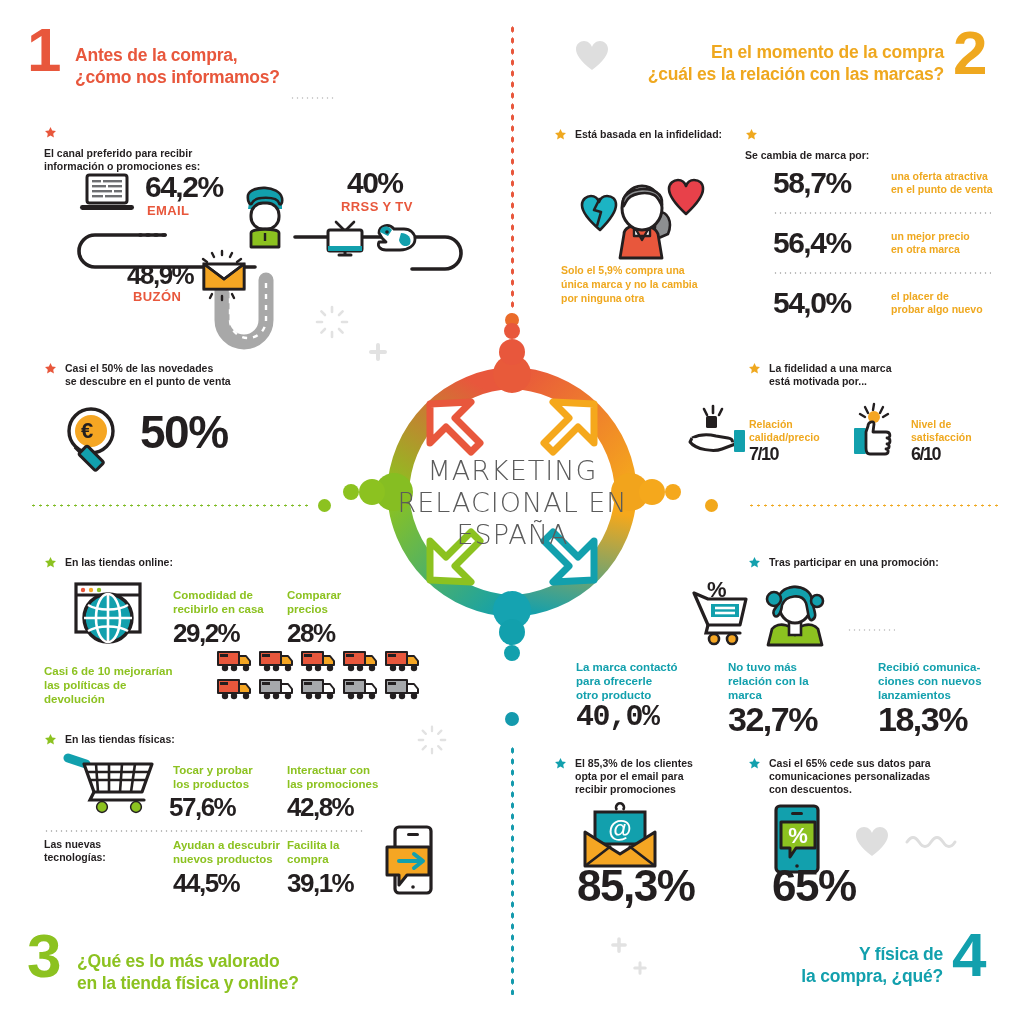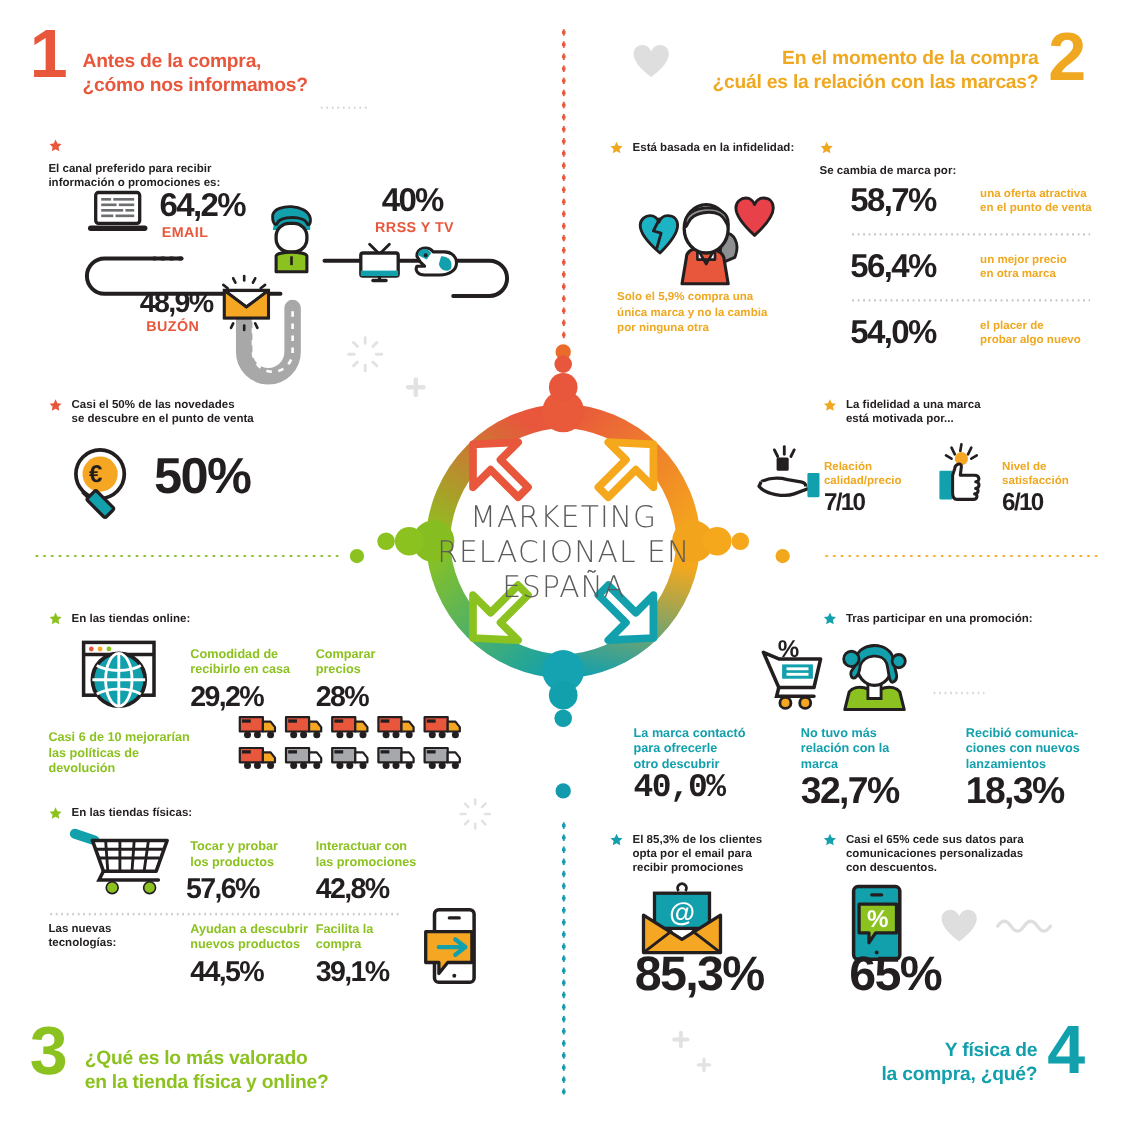--- a/index.html
+++ b/index.html
@@ -13,21 +13,21 @@
 
   
   .star{width:13px;height:13px;display:inline-block;vertical-align:top;}
   .bullet{display:flex;gap:8px;align-items:flex-start;}
   .bullet .btxt{font-size:10.5px;font-weight:bold;line-height:1.25;color:#231f20;}
 
   
   .big{font-weight:bold;color:#231f20;letter-spacing:-1.5px;}
   .n30{font-size:30px;}
   .n26{font-size:26px;}
-  .n22{font-size:22px;}
+  .n22{font-size:18px;}
 
   .lbl{font-size:10.5px;font-weight:bold;line-height:1.2;}
   .lbl11{font-size:11.5px;font-weight:bold;line-height:1.22;}
 
   .dotline-h{background-image:radial-gradient(currentColor 1.3px, transparent 1.5px);background-size:7px 5px;background-repeat:repeat-x;background-position:0 50%;height:5px;}
   .dotline-v{background-image:radial-gradient(currentColor 1.3px, transparent 1.5px);background-size:5px 11px;background-repeat:repeat-y;background-position:50% 0;width:5px;}
   .dotline-tiny{background-image:radial-gradient(currentColor 1px, transparent 1.2px);background-size:5px 4px;background-repeat:repeat-x;background-position:0 50%;height:4px;}
 
   .capdot{border-radius:50%;}
 
@@ -605,21 +605,21 @@
     <path d="M17 26 C12 6 50 4 50 24 C52 34 56 40 50 43 C46 45 46 32 44 26 C40 16 24 18 20 28 C19 38 14 42 12 38 C10 34 13 32 17 26Z" fill="#12A0AD" stroke="#231f20" stroke-width="2.6" stroke-linejoin="round"></path>
     <circle cx="12" cy="22" r="7" fill="#12A0AD" stroke="#231f20" stroke-width="2.6"></circle>
     <circle cx="55" cy="24" r="6" fill="#12A0AD" stroke="#231f20" stroke-width="2.6"></circle>
   </svg>
 
   <div class="abs dotline-tiny" style="left:847px;top:628px;width:48px;color:#cfcfcf;"></div>
 
   <div class="abs lbl11" style="left:576px;top:660px;color:#12A0AD;width:115px;">
     <div>La marca contactó</div>
     <div>para ofrecerle</div>
-    <div>otro descubrir</div>
+    <div>otro producto</div>
   </div>
   <div class="abs big" style="left:576px;top:700px;font-size:30px;font-family:Liberation Mono, monospace;">40,0%</div>
 
   <div class="abs lbl11" style="left:728px;top:660px;color:#12A0AD;width:115px;">
     <div>No tuvo más</div>
     <div>relación con la</div>
     <div>marca</div>
   </div>
   <div class="abs big" style="left:728px;top:700px;font-size:34px;">32,7%</div>
 

